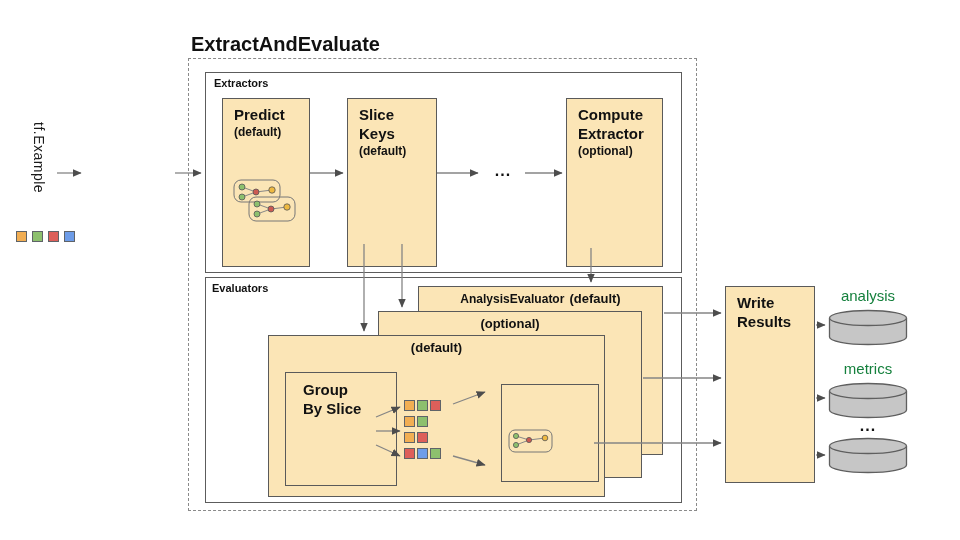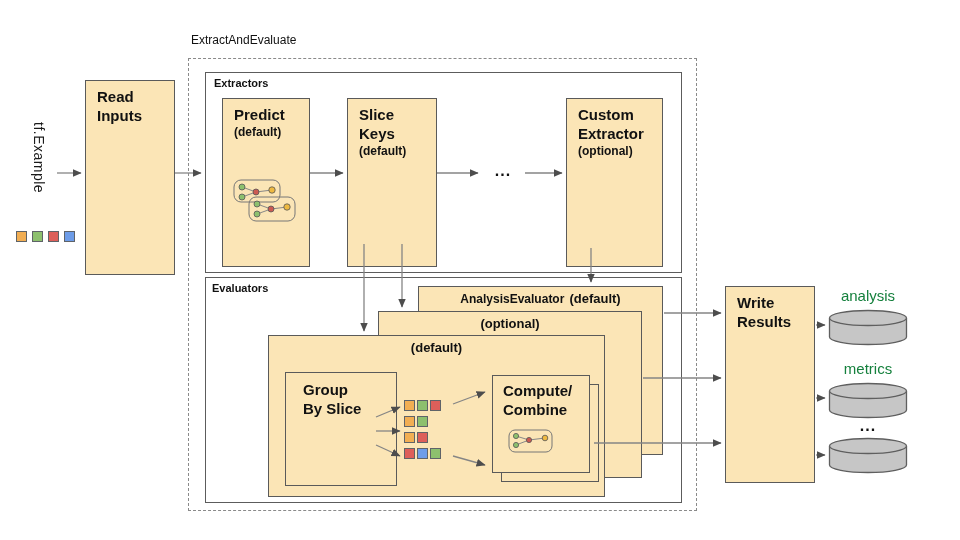--- a/index.html
+++ b/index.html
@@ -12,21 +12,21 @@
     position:absolute;box-sizing:border-box;
     background:var(--tan,#FBE5B6);
     border:1.3px solid #5a5a5a;
   }
   .frame{position:absolute;box-sizing:border-box;border:1.5px solid #5c5c5c;background:transparent;}
   .dashed-frame{position:absolute;box-sizing:border-box;border:1.4px dashed #8a8a8a;background:transparent;}
   .t{font-weight:bold;font-size:15px;line-height:19px;}
   .note{font-weight:bold;font-size:12px;line-height:16px;}
   .pad{padding:6px 0 0 11px;}
   .section-label{font-weight:bold;font-size:11px;}
-  .diagram-title{font-weight:normal;font-size:12px;}
+  .diagram-title{font-weight:bold;font-size:20px;}
   .etitle{display:flex;justify-content:center;align-items:baseline;gap:5px;padding-top:4px;}
   .etitle .nm{font-weight:bold;font-size:12px;}
   .etitle .note{font-size:13px;}
   .vert-label{
     writing-mode:vertical-rl;font-size:14px;color:#1a1a1a;letter-spacing:.5px;
   }
   .sq{width:11px;height:11px;border:1.5px solid #5f6368;display:inline-block;box-sizing:border-box;}
   .sq + .sq{margin-left:2px;}
   .legend .sq + .sq{margin-left:5px;}
   .sq-row{height:11px;line-height:0;margin-bottom:5px;}
@@ -37,24 +37,20 @@
 </head>
 <body>
 
 <div id="canvas">
 
   <div class="abs vert-label" style="left:31px;top:122px;height:110px;">tf.Example</div>
   <div class="abs legend" style="left:16px;top:231px;">
       <div class="sq-row"><span class="sq" style="background: rgb(242, 174, 83);"></span><span class="sq" style="background: rgb(141, 192, 110);"></span><span class="sq" style="background: rgb(221, 95, 90);"></span><span class="sq" style="background: rgb(109, 156, 232);"></span></div>
     </div>
 
-  <div class="box pad" style="left:85px;top:80px;width:90px;height:195px;">
-    <div class="t">Read</div>
-    <div class="t">Inputs</div>
-  </div>
 
   <div class="abs diagram-title" style="left:191px;top:33px;">ExtractAndEvaluate</div>
   <div class="dashed-frame" style="left:188px;top:58px;width:509px;height:453px;"></div>
 
   <div class="frame" style="left:205px;top:72px;width:477px;height:201px;">
     <div class="section-label" style="padding:4px 0 0 8px;">Extractors</div>
   </div>
 
   <div class="box pad" style="left:222px;top:98px;width:88px;height:169px;">
     <div class="t">Predict</div>
@@ -88,21 +84,21 @@
 
   <div class="box pad" style="left:347px;top:98px;width:90px;height:169px;">
     <div class="t">Slice</div>
     <div class="t">Keys</div>
     <div class="note">(default)</div>
   </div>
 
   <div class="abs dots" style="left:483px;top:162px;width:40px;">...</div>
 
   <div class="box pad" style="left:566px;top:98px;width:97px;height:169px;">
-    <div class="t">Custom</div>
+    <div class="t">Compute</div>
     <div class="t">Extractor</div>
     <div class="note">(optional)</div>
   </div>
 
   <div class="frame" style="left:205px;top:277px;width:477px;height:226px;">
     <div class="section-label" style="padding:4px 0 0 6px;">Evaluators</div>
   </div>
 
   <div class="box etitle" style="left:418px;top:286px;width:245px;height:169px;z-index:1;">
     <span class="nm">AnalysisEvaluator</span>
@@ -121,24 +117,20 @@
   </div>
 
   <div class="abs" style="left:404px;top:400px;z-index:4;">
       <div class="sq-row"><span class="sq" style="background: rgb(242, 174, 83);"></span><span class="sq" style="background: rgb(141, 192, 110);"></span><span class="sq" style="background: rgb(221, 95, 90);"></span></div>
       <div class="sq-row"><span class="sq" style="background: rgb(242, 174, 83);"></span><span class="sq" style="background: rgb(141, 192, 110);"></span></div>
       <div class="sq-row"><span class="sq" style="background: rgb(242, 174, 83);"></span><span class="sq" style="background: rgb(221, 95, 90);"></span></div>
       <div class="sq-row"><span class="sq" style="background: rgb(221, 95, 90);"></span><span class="sq" style="background: rgb(109, 156, 232);"></span><span class="sq" style="background: rgb(141, 192, 110);"></span></div>
     </div>
 
   <div class="box" style="left:501px;top:384px;width:98px;height:98px;z-index:4;"></div>
-  <div class="box" style="left:492px;top:375px;width:98px;height:98px;z-index:5;padding:5px 0 0 10px;">
-    <div class="t">Compute/</div>
-    <div class="t">Combine</div>
-  </div>
 
   <svg class="abs" style="left:508px;top:429px;z-index:6;" width="46" height="26" viewBox="0 0 46 26">
     <rect x="1" y="1" width="43" height="22" rx="6" fill="none" stroke="#777"></rect>
     <g stroke="#888" stroke-width="1">
       <line x1="8" y1="7" x2="21" y2="11"></line>
         <line x1="8" y1="16" x2="21" y2="11"></line>
         <line x1="21" y1="11" x2="37" y2="9"></line>
     </g>
     <g stroke="#555" stroke-width="0.8">
       <circle cx="8" cy="7" r="2.6" fill="#8DC06E"></circle>

